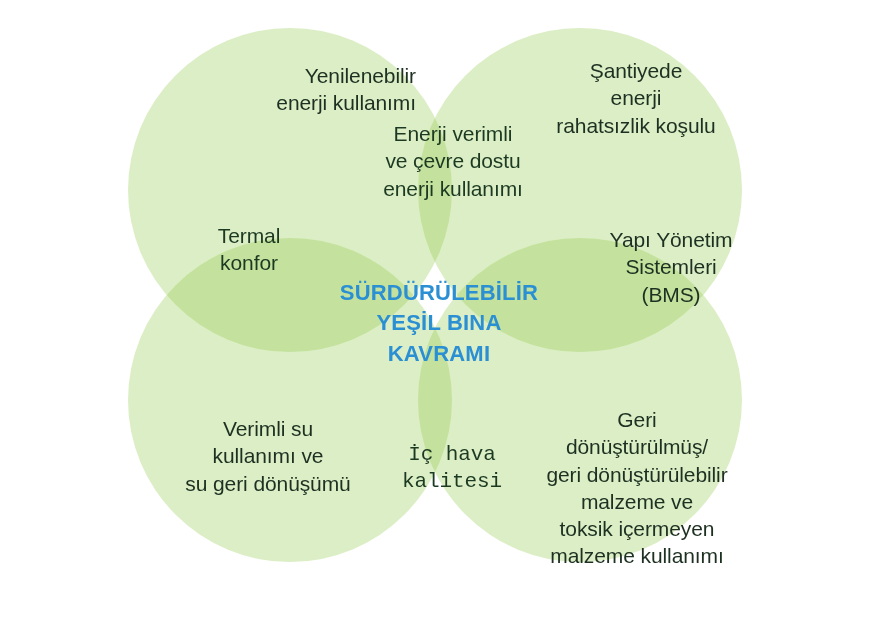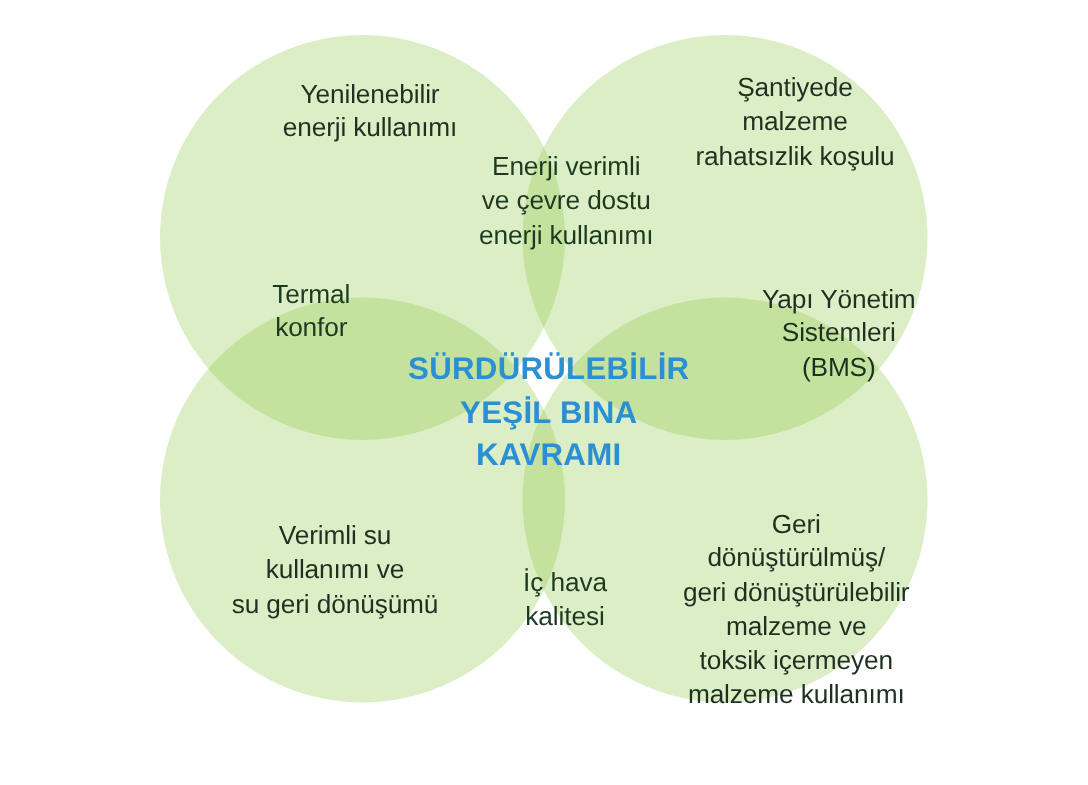--- a/index.html
+++ b/index.html
@@ -37,36 +37,36 @@
     letter-spacing: -0.1px;
   }
   .label.overlap {
     color: #1c3a22;
   }
   #center-label {
     position: absolute;
     text-align: center;
     color: #2b8fd4;
     font-family: "Liberation Sans", sans-serif;
-    font-size: 25px;
+    font-size: 22px;
     font-weight: 700;
     line-height: 1.38;
     white-space: pre-line;
     letter-spacing: 0.2px;
   }
 
   
-  #lbl-tl   { left: 176px; top: 62px;  width: 240px; }
+  #lbl-tl   { left: 176px; top: 62px;  width: 240px; text-align: right; }
   #lbl-tr   { left: 508px; top: 57px;  width: 256px; }
   #lbl-left { left: 156px; top: 222px; width: 186px; }
   #lbl-right{ left: 568px; top: 226px; width: 206px; }
   #lbl-bl   { left: 152px; top: 415px; width: 232px; }
   #lbl-br   { left: 508px; top: 406px; width: 258px; }
   #lbl-top  { left: 336px; top: 120px; width: 234px; }
-  #lbl-bot  { left: 380px; top: 453px; width: 144px; }
+  #lbl-bot  { left: 380px; top: 441px; width: 144px; font-family: Liberation Mono, monospace; }
   #center-label { left: 315px; top: 278px; width: 248px; }
 </style>
 </head>
 <body>
 
 <div id="stage">
 
   <svg id="venn-svg" viewBox="0 0 870 628" aria-hidden="true">
     <defs>
 
@@ -99,21 +99,21 @@
           </g>
         </g>
       </g>
     </g>
   </svg>
 
   <div class="label" id="lbl-tl">Yenilenebilir
 enerji kullanımı</div>
 
   <div class="label" id="lbl-tr">Şantiyede
-malzeme
+enerji
 rahatsızlik koşulu</div>
 
   <div class="label overlap" id="lbl-top">Enerji verimli
 ve çevre dostu
 enerji kullanımı</div>
 
   <div class="label overlap" id="lbl-left">Termal
 konfor</div>
 
   <div class="label" id="lbl-bl">Verimli su

